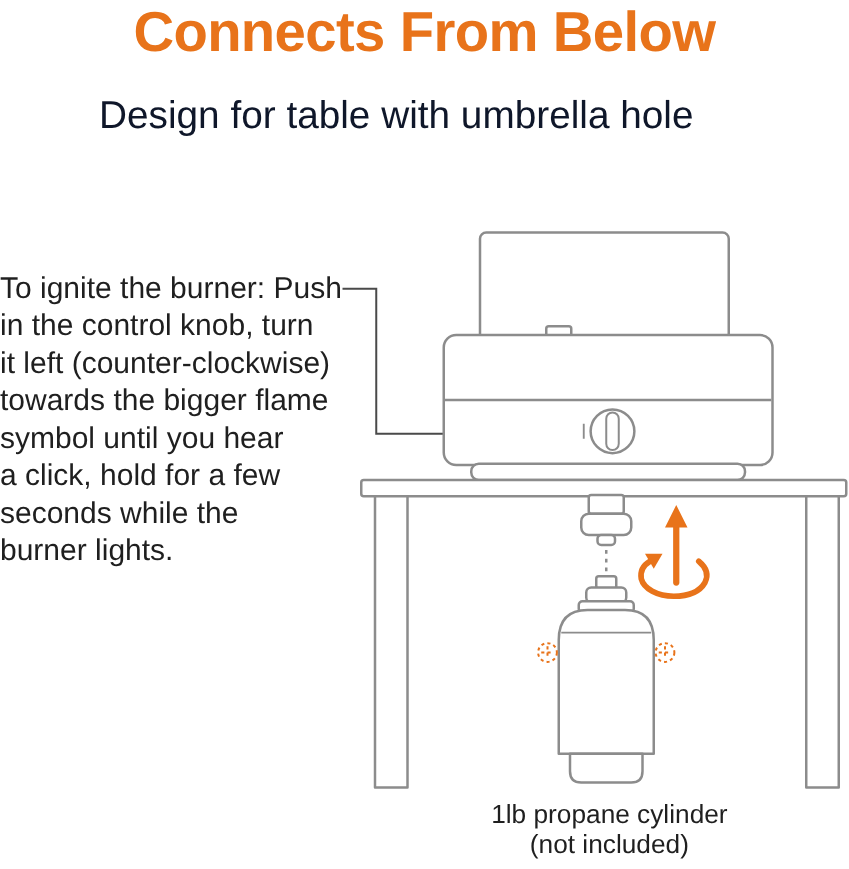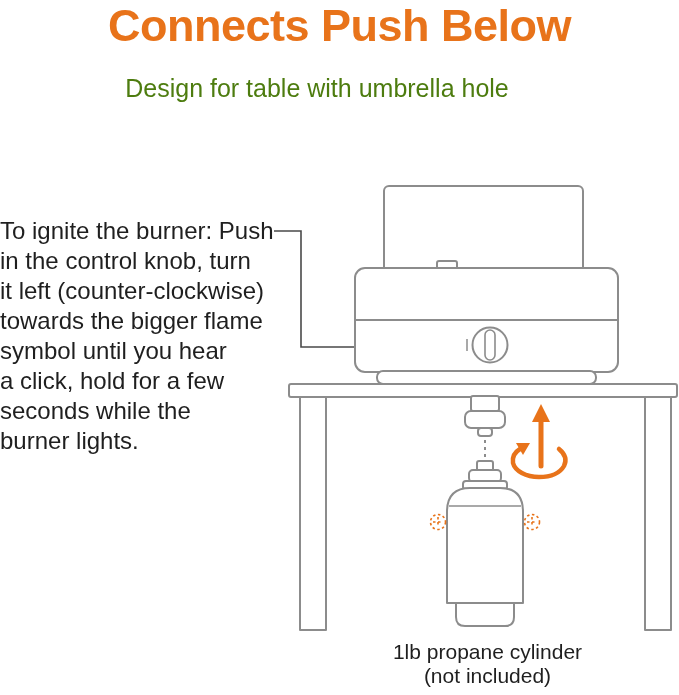--- a/index.html
+++ b/index.html
@@ -1,41 +1,41 @@
 <!DOCTYPE html>
 <html style="--accent: #E8731A; --line: #8C8C8C; --text: #1F1F1F;"><head>
 <meta charset="utf-8">
 <style>
   html,body{margin:0;padding:0;}
   body{background:#ffffff;font-family:"Liberation Sans",sans-serif;color:var(--text,#1f1f1f);}
   .canvas{position:relative;width:679px;height:695px;background:#fff;overflow:hidden;}
   .title{position:absolute;top:0;left:0;width:679px;margin:0;text-align:center;
          font-size:45px;font-weight:800;letter-spacing:-0.5px;color:var(--accent,#E8731A);}
   .subtitle{position:absolute;top:74px;left:0;width:634px;text-align:center;
-            font-size:25px;color:#4d7c0f;}
+            font-size:31px;color:#0f172a;}
   .instruction{position:absolute;top:216px;left:0;width:292px;text-align:left;
                font-size:24px;line-height:30px;white-space:pre-line;color:var(--text,#1f1f1f);}
   .caption{position:absolute;top:640px;left:295px;width:385px;text-align:center;
            font-size:21px;line-height:24px;white-space:pre-line;color:var(--text,#1f1f1f);}
   .diagram{position:absolute;top:0;left:0;}
   .ln{stroke:var(--line,#8C8C8C);fill:#fff;stroke-width:2;stroke-linejoin:round;}
   .lnf{stroke:var(--line,#8C8C8C);fill:none;stroke-width:2;stroke-linejoin:round;}
   .callout{stroke:#4a4a4a;fill:none;stroke-width:1.6;}
   .dot{fill:var(--accent,#E8731A);}
   .dash{stroke:var(--line,#8C8C8C);stroke-width:2;stroke-dasharray:3 4;fill:none;}
   .org{stroke:var(--accent,#E8731A);fill:none;stroke-linecap:round;}
   .orgf{fill:var(--accent,#E8731A);stroke:none;}
   .odash{stroke:var(--accent,#E8731A);fill:none;stroke-width:1.6;stroke-dasharray:2.5 2.5;}
 </style>
 </head>
 <body>
 
 <div class="canvas">
 
-  <h1 class="title">Connects Push Below</h1>
+  <h1 class="title">Connects From Below</h1>
   <div class="subtitle">Design for table with umbrella hole</div>
   <div class="instruction">To ignite the burner: Push
 in the control knob, turn
 it left (counter-clockwise)
 towards the bigger flame
 symbol until you hear
 a click, hold for a few
 seconds while the
 burner lights.</div>
 

